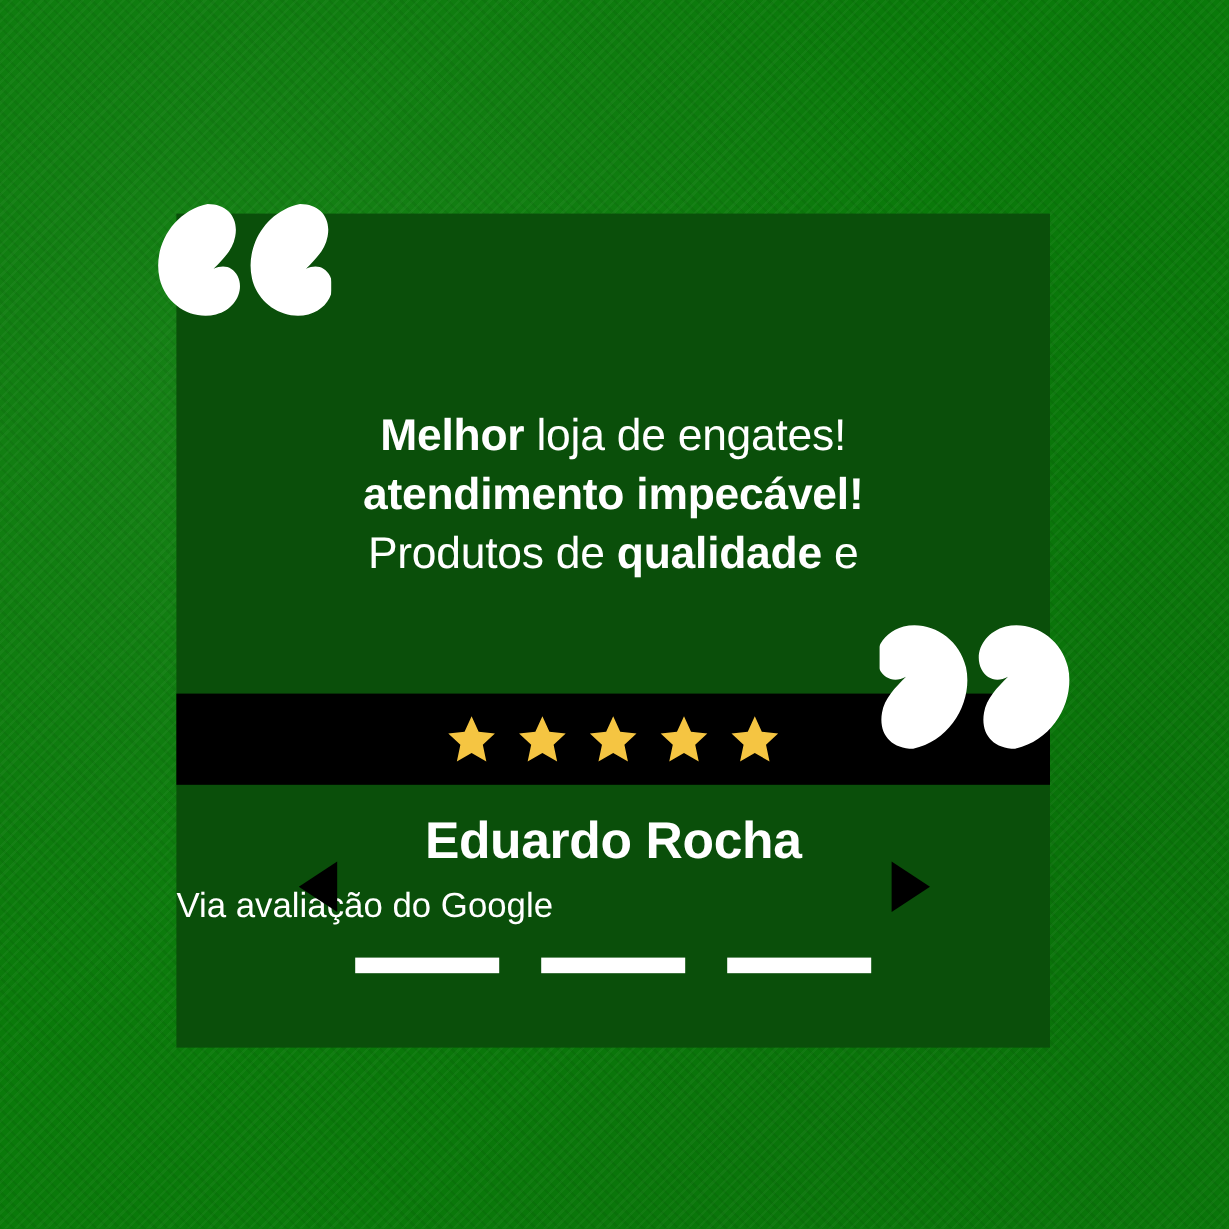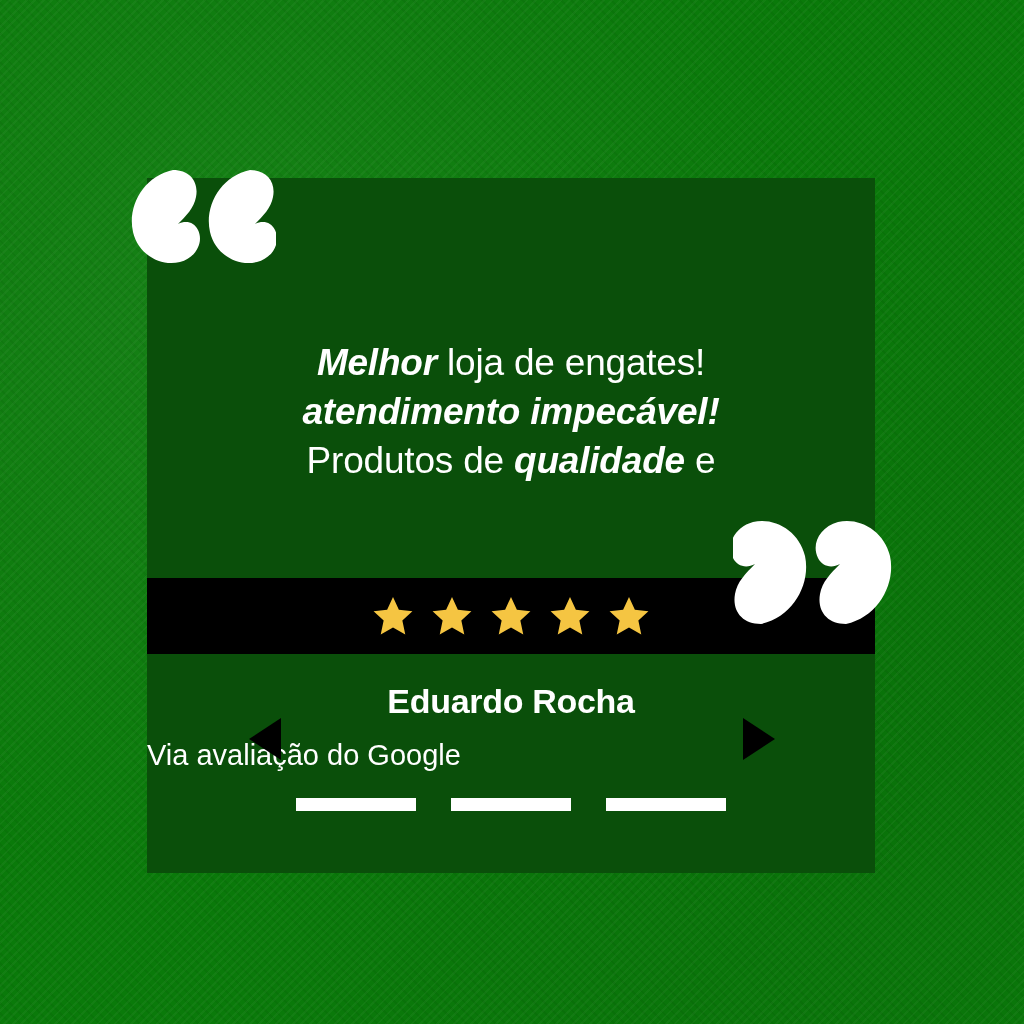--- a/index.html
+++ b/index.html
@@ -62,21 +62,21 @@
     text-align: center;
     color: #ffffff;
     font-size: 37px;
     line-height: 49px;
     letter-spacing: -0.2px;
     font-weight: 400;
     padding: 0 30px;
     box-sizing: border-box;
   }
   #quote-block .ln { display: block; white-space: nowrap; }
-  #quote-block b { font-weight: 700; font-style: italic; }
+  #quote-block b { font-weight: 700; }
 
   
   #stars-band {
     position: absolute;
     left: 0;
     top: 400px;
     width: 728px;
     height: 76px;
     background-color: #000000;
     display: flex;
@@ -91,21 +91,21 @@
   }
 
   
   #author-name {
     position: absolute;
     left: 0;
     top: 497px;
     width: 728px;
     text-align: center;
     color: #ffffff;
-    font-size: 34px;
+    font-size: 43px;
     font-weight: 700;
     letter-spacing: -0.3px;
     line-height: 52px;
   }
   #author-source {
     position: absolute;
     left: 0;
     top: 558px;
     width: 728px;
     text-align: left;

